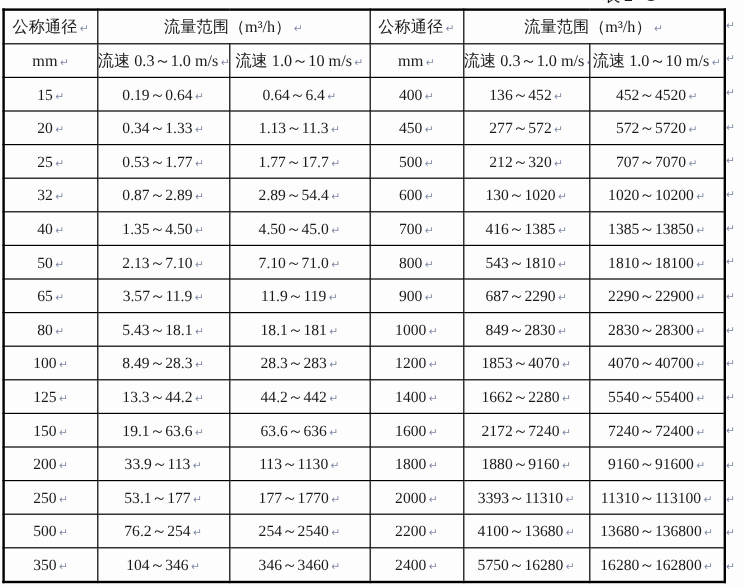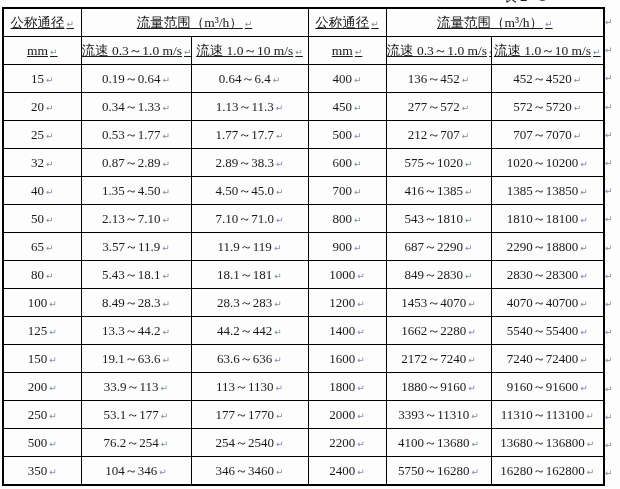--- a/index.html
+++ b/index.html
@@ -29,21 +29,21 @@
   table.flow td {
     border: 1px solid #000;
     text-align: center;
     vertical-align: middle;
     height: 27px;
     padding: 0;
     font-size: 13px;
     white-space: nowrap;
     overflow: hidden;
   }
-  table.flow td.hdr { font-size: 13.5px; text-decoration: underline; }
+  table.flow td.hdr { font-size: 13.5px; }
   .pmark {
     color: #8089a6;
     font-size: 9px;
     margin-left: 2px;
     font-family: "DejaVu Sans", sans-serif;
   }
   .rowmarks { position: absolute; left: 605px; top: 7px; width: 14px; }
   .rowmarks .pmark { position: absolute; left: 0; margin: 0; }
 </style>
 </head>
@@ -91,29 +91,29 @@
         <td><span>1.13～11.3</span><span class="pmark">↵</span></td>
         <td><span>450</span><span class="pmark">↵</span></td>
         <td><span>277～572</span><span class="pmark">↵</span></td>
         <td><span>572～5720</span><span class="pmark">↵</span></td>
       </tr>
       <tr>
         <td><span>25</span><span class="pmark">↵</span></td>
         <td><span>0.53～1.77</span><span class="pmark">↵</span></td>
         <td><span>1.77～17.7</span><span class="pmark">↵</span></td>
         <td><span>500</span><span class="pmark">↵</span></td>
-        <td><span>212～707</span><span class="pmark">↵</span></td>
+        <td><span>212～320</span><span class="pmark">↵</span></td>
         <td><span>707～7070</span><span class="pmark">↵</span></td>
       </tr>
       <tr>
         <td><span>32</span><span class="pmark">↵</span></td>
         <td><span>0.87～2.89</span><span class="pmark">↵</span></td>
-        <td><span>2.89～38.3</span><span class="pmark">↵</span></td>
+        <td><span>2.89～54.4</span><span class="pmark">↵</span></td>
         <td><span>600</span><span class="pmark">↵</span></td>
-        <td><span>575～1020</span><span class="pmark">↵</span></td>
+        <td><span>130～1020</span><span class="pmark">↵</span></td>
         <td><span>1020～10200</span><span class="pmark">↵</span></td>
       </tr>
       <tr>
         <td><span>40</span><span class="pmark">↵</span></td>
         <td><span>1.35～4.50</span><span class="pmark">↵</span></td>
         <td><span>4.50～45.0</span><span class="pmark">↵</span></td>
         <td><span>700</span><span class="pmark">↵</span></td>
         <td><span>416～1385</span><span class="pmark">↵</span></td>
         <td><span>1385～13850</span><span class="pmark">↵</span></td>
       </tr>
@@ -124,36 +124,36 @@
         <td><span>800</span><span class="pmark">↵</span></td>
         <td><span>543～1810</span><span class="pmark">↵</span></td>
         <td><span>1810～18100</span><span class="pmark">↵</span></td>
       </tr>
       <tr>
         <td><span>65</span><span class="pmark">↵</span></td>
         <td><span>3.57～11.9</span><span class="pmark">↵</span></td>
         <td><span>11.9～119</span><span class="pmark">↵</span></td>
         <td><span>900</span><span class="pmark">↵</span></td>
         <td><span>687～2290</span><span class="pmark">↵</span></td>
-        <td><span>2290～18800</span><span class="pmark">↵</span></td>
+        <td><span>2290～22900</span><span class="pmark">↵</span></td>
       </tr>
       <tr>
         <td><span>80</span><span class="pmark">↵</span></td>
         <td><span>5.43～18.1</span><span class="pmark">↵</span></td>
         <td><span>18.1～181</span><span class="pmark">↵</span></td>
         <td><span>1000</span><span class="pmark">↵</span></td>
         <td><span>849～2830</span><span class="pmark">↵</span></td>
         <td><span>2830～28300</span><span class="pmark">↵</span></td>
       </tr>
       <tr>
         <td><span>100</span><span class="pmark">↵</span></td>
         <td><span>8.49～28.3</span><span class="pmark">↵</span></td>
         <td><span>28.3～283</span><span class="pmark">↵</span></td>
         <td><span>1200</span><span class="pmark">↵</span></td>
-        <td><span>1453～4070</span><span class="pmark">↵</span></td>
+        <td><span>1853～4070</span><span class="pmark">↵</span></td>
         <td><span>4070～40700</span><span class="pmark">↵</span></td>
       </tr>
       <tr>
         <td><span>125</span><span class="pmark">↵</span></td>
         <td><span>13.3～44.2</span><span class="pmark">↵</span></td>
         <td><span>44.2～442</span><span class="pmark">↵</span></td>
         <td><span>1400</span><span class="pmark">↵</span></td>
         <td><span>1662～2280</span><span class="pmark">↵</span></td>
         <td><span>5540～55400</span><span class="pmark">↵</span></td>
       </tr>

